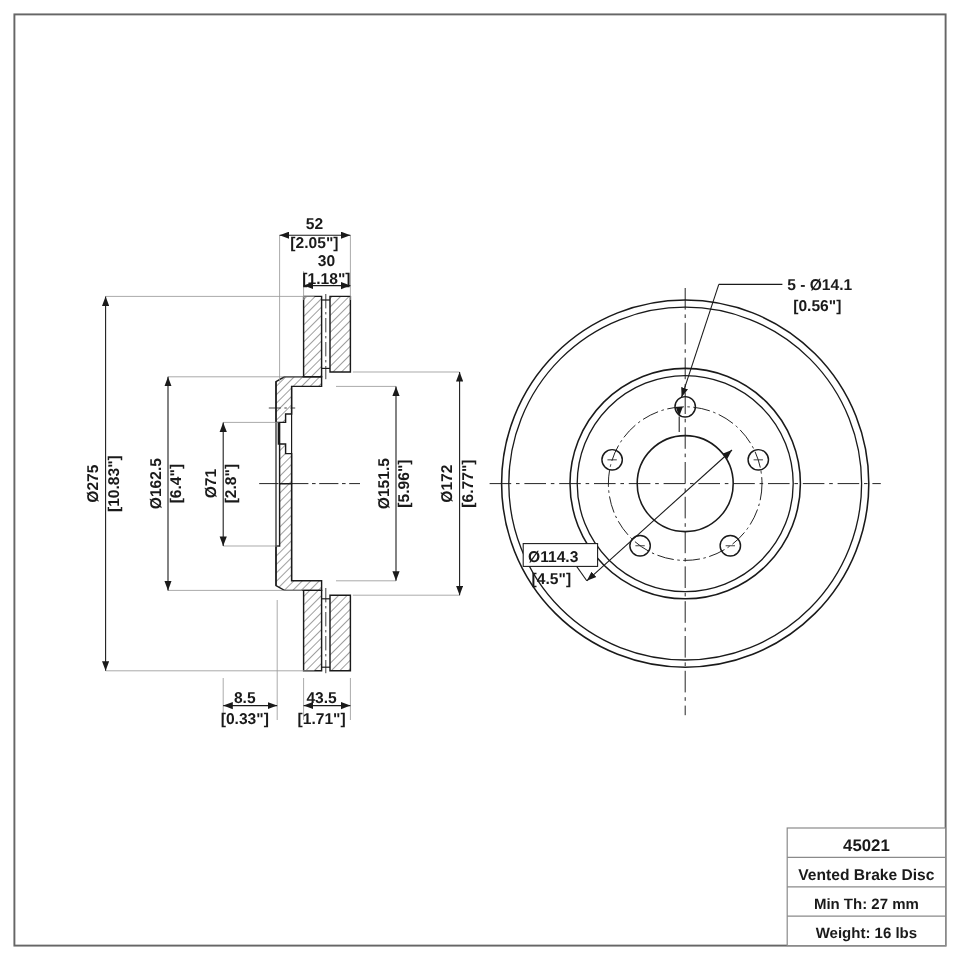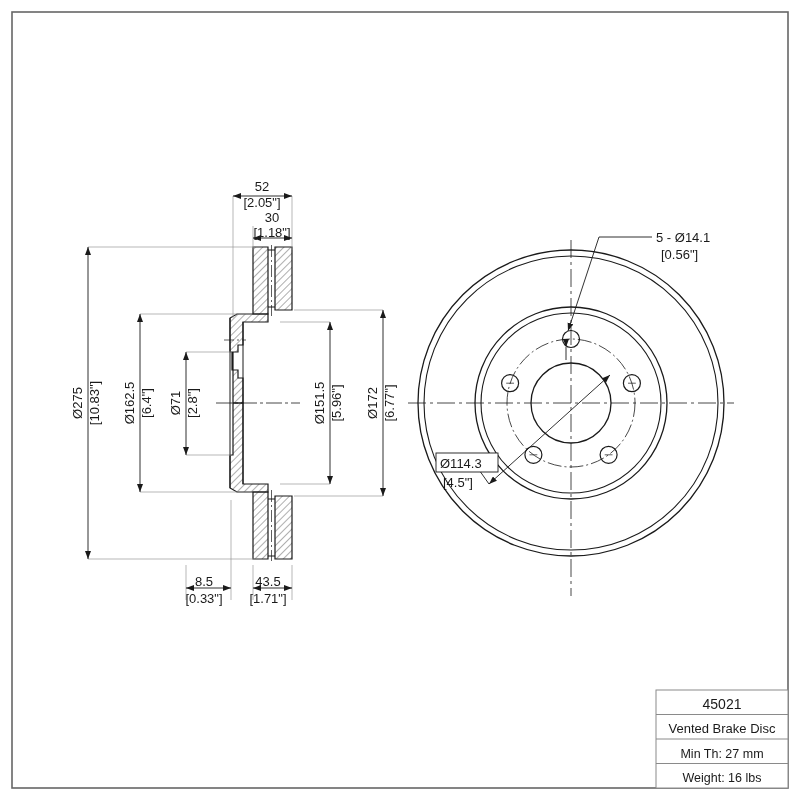--- a/index.html
+++ b/index.html
@@ -11,20 +11,21 @@
     width: 800px;
     height: 800px;
     font-family: "Liberation Sans", sans-serif;
     overflow: hidden;
   }
   #sheet {
     position: relative;
     width: 800px;
     height: 800px;
     background: #ffffff;
+    font-weight: bold;
   }
   #drawing {
     position: absolute;
     top: 0;
     left: 0;
   }
   text {
     font-family: "Liberation Sans", sans-serif;
     fill: #1a1a1a;
   }

